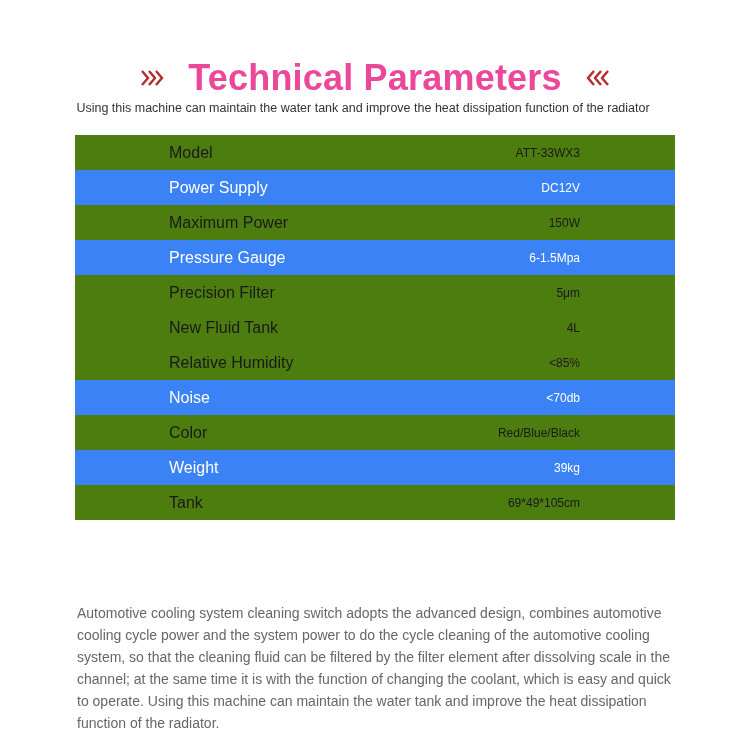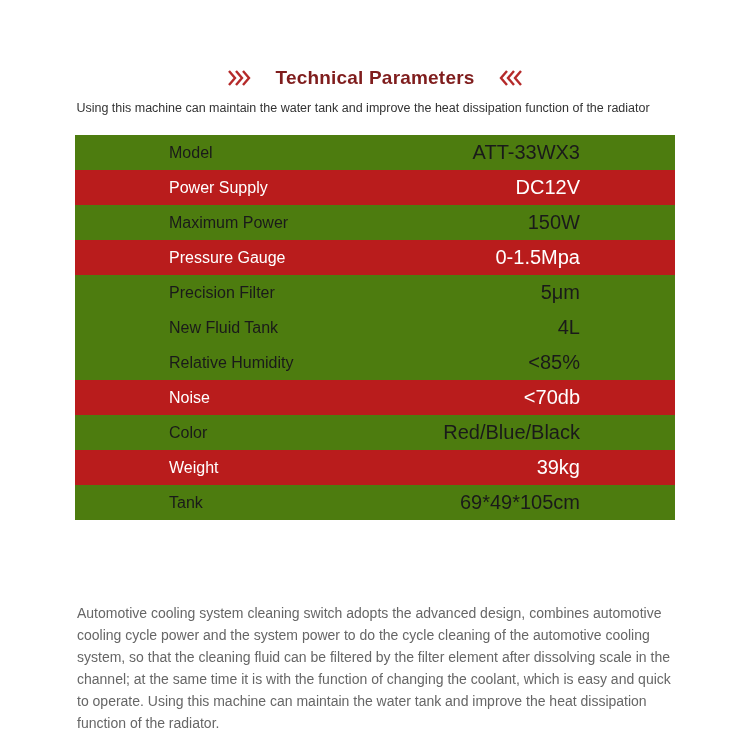--- a/index.html
+++ b/index.html
@@ -1,26 +1,26 @@
 <!DOCTYPE html>
 <html><head>
 <meta charset="utf-8">
 <style>
   html, body { margin: 0; padding: 0; background: #ffffff; }
   body { width: 750px; height: 750px; position: relative; overflow: hidden; font-family: "Liberation Sans", sans-serif; }
   .header { position: absolute; top: 58px; left: 0; width: 750px; height: 40px; display: flex; justify-content: center; align-items: center; }
   .chev { width: 26px; height: 18px; display: inline-block; }
-  .title { font-size: 19px; font-weight: bold; color: #7f1d1d; margin: 0 22px; letter-spacing: 0.2px; }
+  .title { font-size: 36px; font-weight: bold; color: #ec4899; margin: 0 22px; letter-spacing: 0.2px; }
   .subtitle { position: absolute; top: 101px; left: 0; width: 726px; text-align: center; font-size: 12.5px; color: #333333; }
   .table { position: absolute; left: 75px; top: 135px; width: 600px; }
   .row { height: 35px; display: flex; align-items: center; position: relative; }
   .row.light { background: #4d7c0f; color: #1a1a1a; }
-  .row.dark { background: #b91c1c; color: #ffffff; }
+  .row.dark { background: #3b82f6; color: #ffffff; }
   .label { position: absolute; left: 94px; font-size: 16px; }
-  .value { position: absolute; right: 95px; font-size: 20px; text-align: right; }
+  .value { position: absolute; right: 95px; font-size: 12px; text-align: right; }
   .desc { position: absolute; left: 77px; top: 602px; width: 600px; font-size: 14px; line-height: 22px; color: #666666; }
 </style>
 </head>
 <body>
 
 <div class="header">
   <span class="chev">
     <svg width="26" height="18" viewBox="0 0 26 18">
       <polyline points="2,2 8,9 2,16" fill="none" stroke="#b52a2a" stroke-width="2.4"></polyline>
       <polyline points="9,2 15,9 9,16" fill="none" stroke="#b52a2a" stroke-width="2.4"></polyline>
@@ -47,21 +47,21 @@
   <div class="row dark">
       <span class="label">Power Supply</span>
       <span class="value">DC12V</span>
     </div>
   <div class="row light">
       <span class="label">Maximum Power</span>
       <span class="value">150W</span>
     </div>
   <div class="row dark">
       <span class="label">Pressure Gauge</span>
-      <span class="value">0-1.5Mpa</span>
+      <span class="value">6-1.5Mpa</span>
     </div>
   <div class="row light">
       <span class="label">Precision Filter</span>
       <span class="value">5μm</span>
     </div>
   <div class="row light">
       <span class="label">New Fluid Tank</span>
       <span class="value">4L</span>
     </div>
   <div class="row light">

